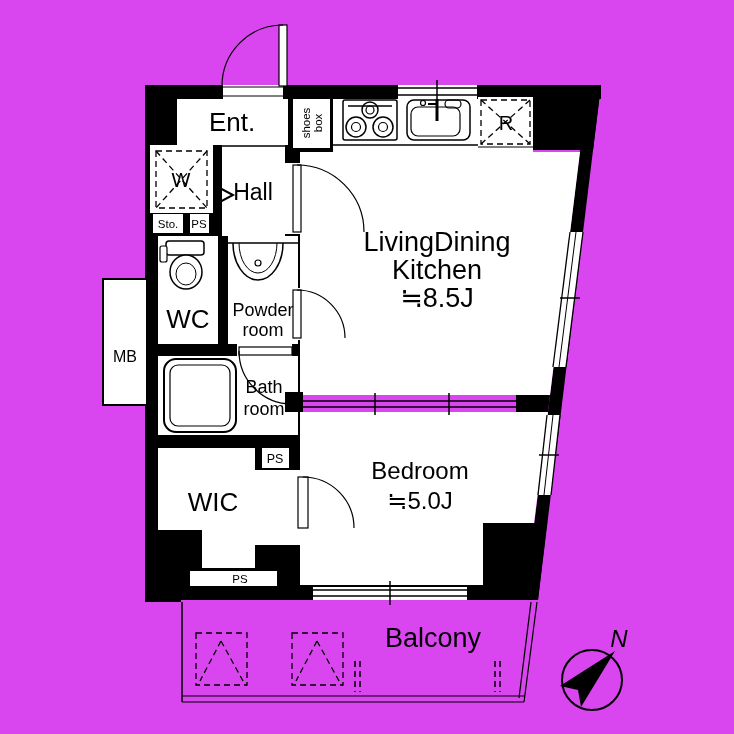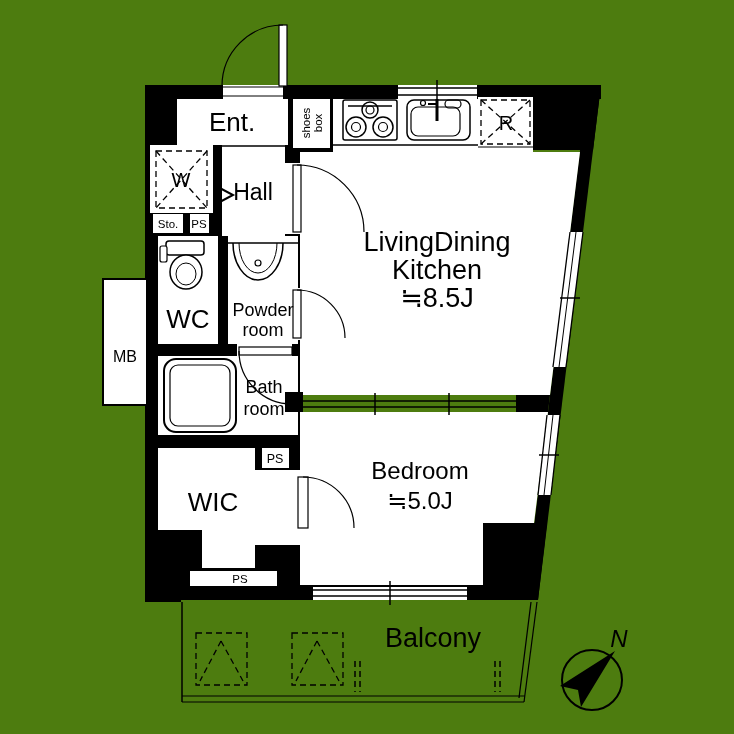--- a/index.html
+++ b/index.html
@@ -1,16 +1,16 @@
 <!DOCTYPE html>
 <html><head>
 <meta charset="utf-8">
 <style>
   html,body{margin:0;padding:0;background:#fff;}
-  .canvas{position:relative;width:734px;height:734px;background:#4d7c0f;overflow:hidden;
+  .canvas{position:relative;width:734px;height:734px;background:#d946ef;overflow:hidden;
           font-family:"Liberation Sans","DejaVu Sans",sans-serif;}
   svg{position:absolute;left:0;top:0;}
   svg text{fill:#000;font-family:"Liberation Sans","DejaVu Sans",sans-serif;}
   .wall{fill:#000;stroke:none;}
   .room{fill:#fff;stroke:none;}
   .ln{stroke:#000;fill:none;}
   .dash{stroke:#000;fill:none;stroke-dasharray:6 4;}
 </style>
 </head>
 <body>

